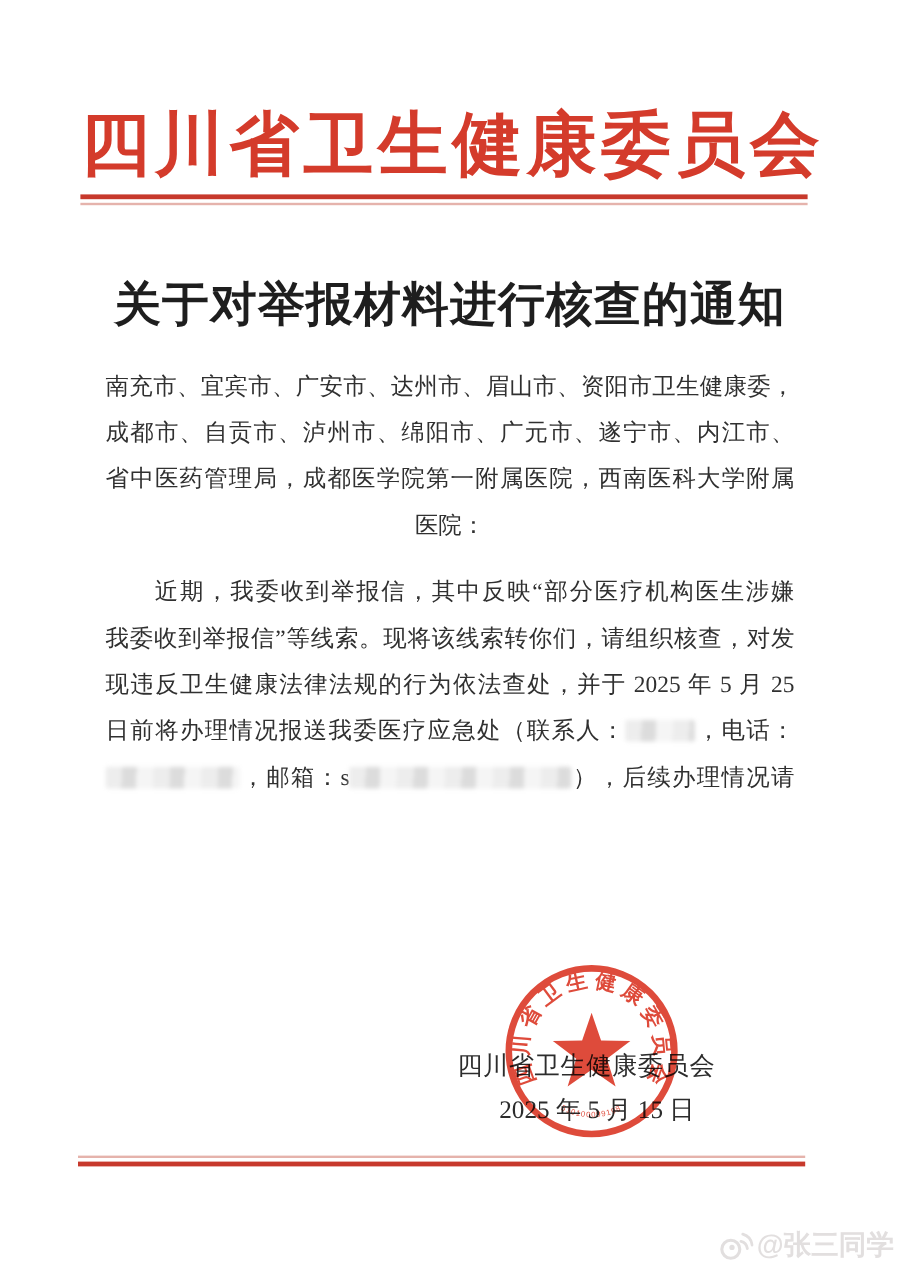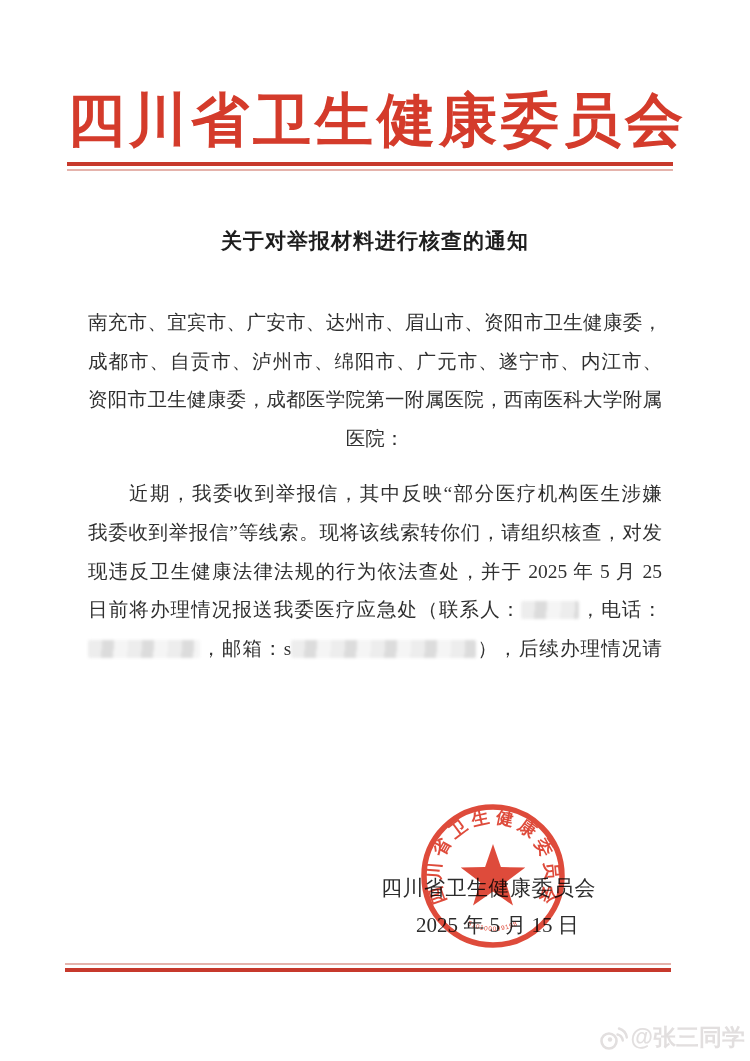--- a/index.html
+++ b/index.html
@@ -16,21 +16,21 @@
   .rule-top{
     position:absolute;left:67px;top:162px;width:606px;height:3px;
     border-top:4px solid #c7392c;border-bottom:2px solid #e5b3ac;box-sizing:content-box;
   }
   .rule-bottom{
     position:absolute;left:65px;top:963px;width:606px;height:3px;
     border-top:2px solid #e5b3ac;border-bottom:4px solid #c7392c;box-sizing:content-box;
   }
   .doc-title{
     position:absolute;top:227px;left:0;width:750px;text-align:center;
-    font-size:21px;font-weight:bold;color:#1e1e1e;letter-spacing:1px;white-space:nowrap;
+    font-size:39px;font-weight:bold;color:#1e1e1e;letter-spacing:1px;white-space:nowrap;
   }
   
   .body-text{
     position:absolute;left:88px;top:304px;width:574px;
     font-size:19.5px;line-height:38.6px;color:#303030;
   }
   .jline{text-align:justify;text-align-last:justify;}
   .sline{text-align:center;}
   .ind{text-indent:41px;margin-top:17px;}
   
@@ -70,21 +70,21 @@
 <div class="page">
 
   <div class="org-header">四川省卫生健康委员会</div>
   <div class="rule-top"></div>
 
   <div class="doc-title">关于对举报材料进行核查的通知</div>
 
   <div class="body-text">
     <div class="jline">南充市、宜宾市、广安市、达州市、眉山市、资阳市卫生健康委，</div>
     <div class="jline">成都市、自贡市、泸州市、绵阳市、广元市、遂宁市、内江市、</div>
-    <div class="jline">资阳市卫生健康委，成都医学院第一附属医院，西南医科大学附属</div>
+    <div class="jline">省中医药管理局，成都医学院第一附属医院，西南医科大学附属</div>
     <div class="sline">医院：</div>
 
     <div class="jline ind">近期，我委收到举报信，其中反映“部分医疗机构医生涉嫌</div>
     <div class="jline">我委收到举报信”等线索。现将该线索转你们，请组织核查，对发</div>
     <div class="jline">现违反卫生健康法律法规的行为依法查处，并于 2025 年 5 月 25</div>
 
     <div class="jline"><span>日前将办理情况报送我委医疗应急处（联系人：</span><span class="redact w-name"></span><span>，电话：</span></div>
 
     <div class="jline"><span class="redact w-phone"></span><span>，邮箱：s</span><span class="redact w-email"></span><span>），后续办理情况请</span></div>
 

